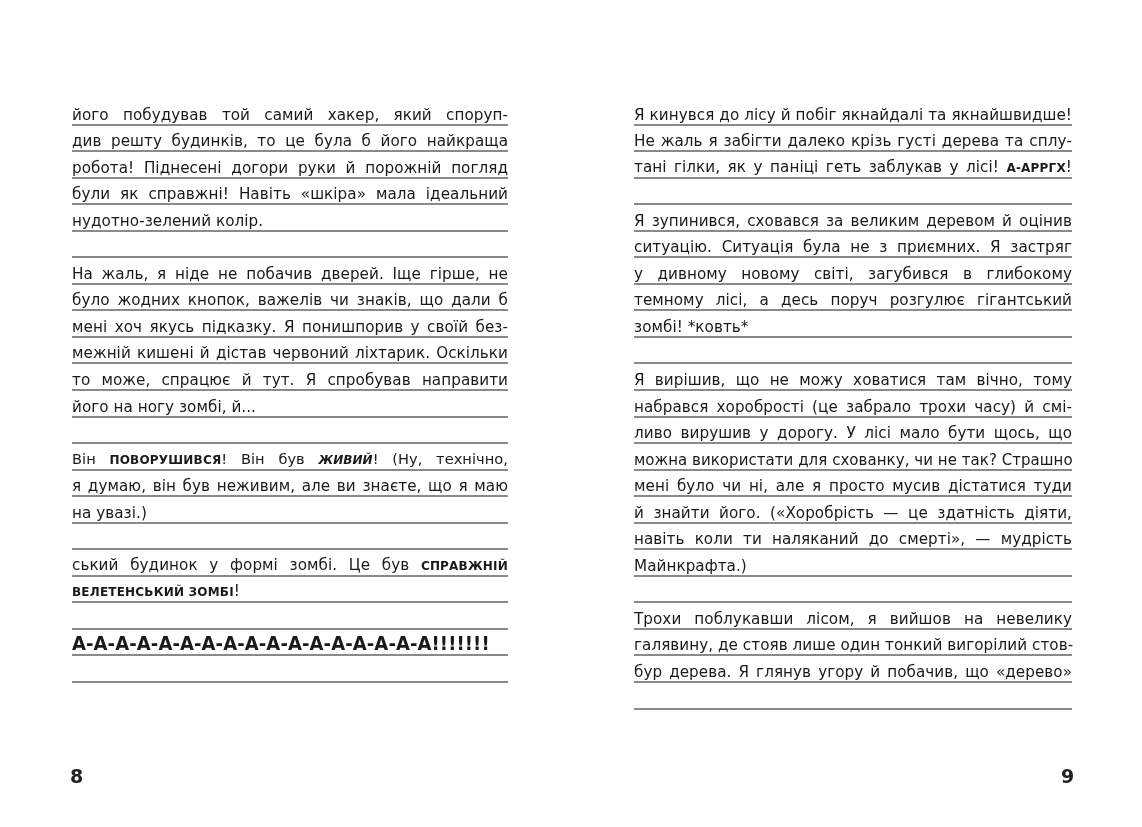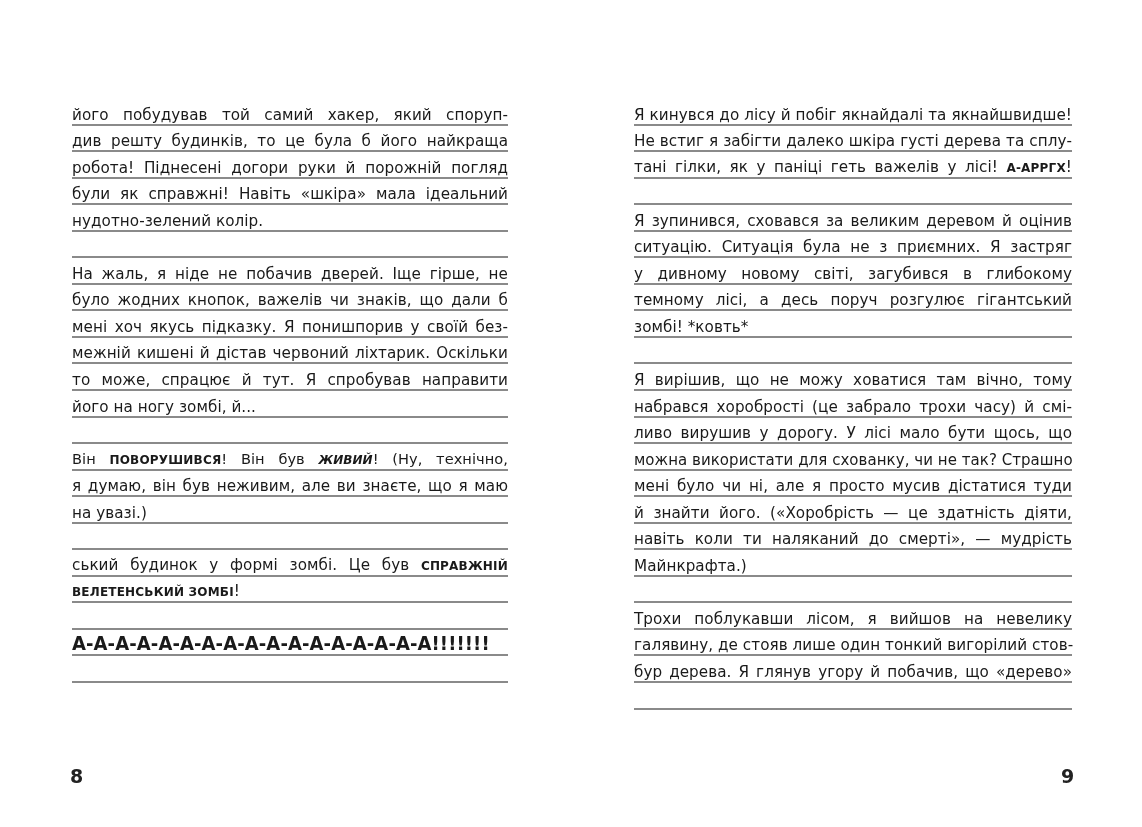--- a/index.html
+++ b/index.html
@@ -167,24 +167,24 @@
         </div>
       </div>
     <div class="page-number">8</div>
   </div>
   <div class="page page-right">
     <div class="ruled">
         <div class="row">
           <span class="txt"><span>Я кинувся до лісу й побіг якнайдалі та якнайшвидше!</span></span>
         </div>
         <div class="row">
-          <span class="txt"><span>Не встиг я забігти далеко шкіра густі дерева та сплу-</span></span>
-        </div>
-        <div class="row">
-          <span class="txt"><span>тані гілки, як у паніці геть важелів у лісі! </span><span class="bold">А-АРРГХ</span><span>!</span></span>
+          <span class="txt"><span>Не жаль я забігти далеко крізь густі дерева та сплу-</span></span>
+        </div>
+        <div class="row">
+          <span class="txt"><span>тані гілки, як у паніці геть заблукав у лісі! </span><span class="bold">А-АРРГХ</span><span>!</span></span>
         </div>
         <div class="row blank">
           <span class="txt">&nbsp;</span>
         </div>
         <div class="row">
           <span class="txt"><span>Я зупинився, сховався за великим деревом й оцінив</span></span>
         </div>
         <div class="row">
           <span class="txt"><span>ситуацію. Ситуація була не з приємних. Я застряг</span></span>
         </div>

